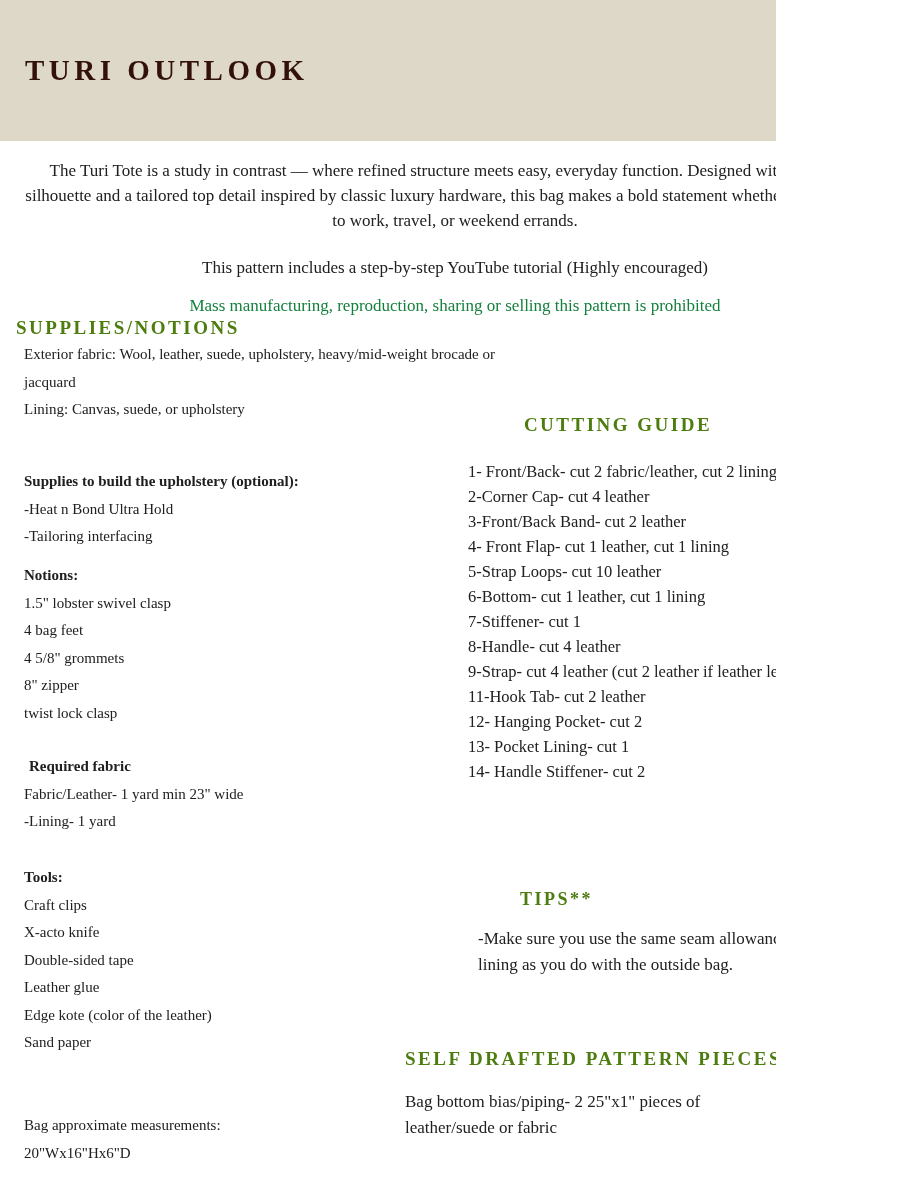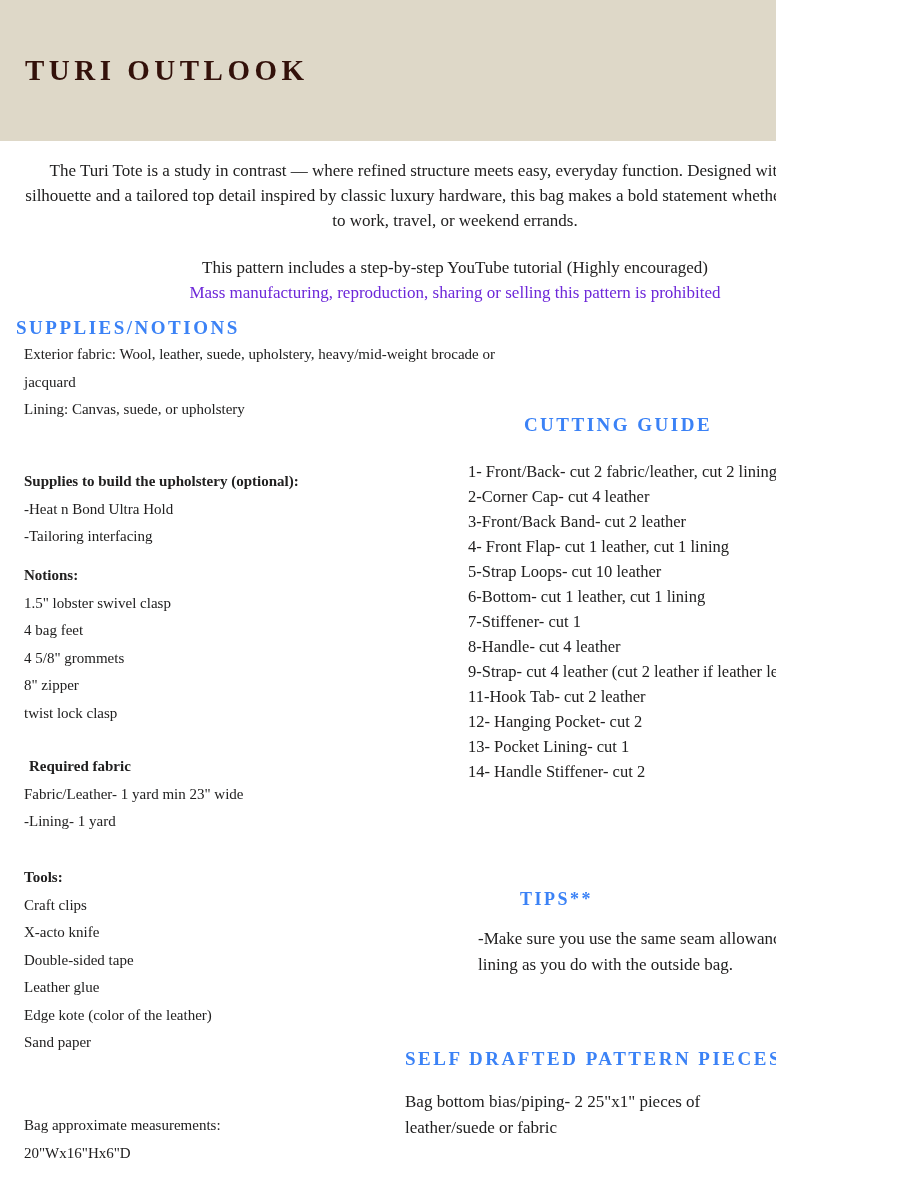--- a/index.html
+++ b/index.html
@@ -12,29 +12,29 @@
     position:absolute; top:0; left:0; width:910px; height:141px;
     background:#ded8c8;
   }
   .title {
     position:absolute; left:25px; top:53px; margin:0;
     font-size:29px; font-weight:bold; letter-spacing:4.5px;
     color:#33110a; transform:scaleY(1.05); transform-origin:left top;
     white-space:nowrap;
   }
   .display {
-    font-weight:bold; color:#3b82f6; letter-spacing:2.5px; white-space:nowrap;
+    font-weight:bold; color:#4d7c0f; letter-spacing:2.5px; white-space:nowrap;
   }
   .intro {
     position:absolute; top:158px; left:18px; width:874px; margin:0;
     text-align:center; font-size:17px; line-height:25px;
   }
   .note { position:absolute; left:0; width:910px; margin:0; text-align:center; font-size:17px; }
   .note-tutorial { top:258px; }
-  .note-warning  { top:283px; color:#6d28d9; }
+  .note-warning  { top:296px; color:#15803d; }
 
   .supplies-heading { position:absolute; top:317px; left:16px; margin:0; font-size:19px; }
 
   .left-block { position:absolute; left:24px; font-size:15px; line-height:27.5px; }
   .fabric-block   { top:341px; width:504px; }
   .optional-block { top:452px; width:460px;margin-top:16px; }
   .notions-block  { top:562px; width:460px; }
   .required-block { top:753px; width:460px; }
   .tools-block    { top:864px; width:460px; }
   .measure-block  { top:1112px; width:460px; }

